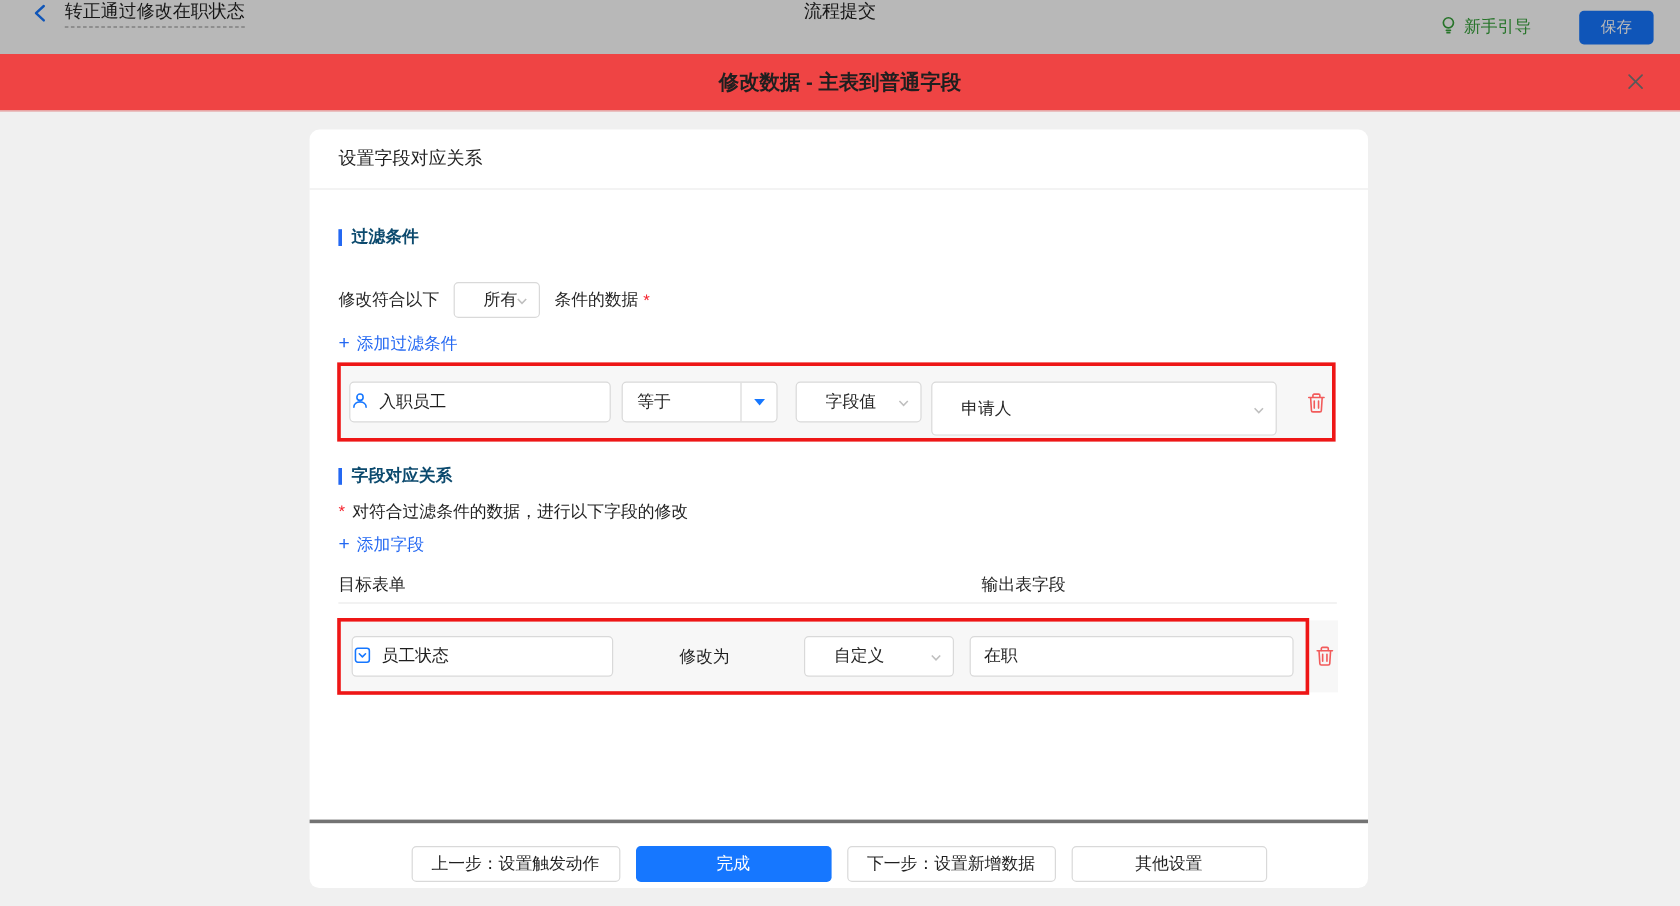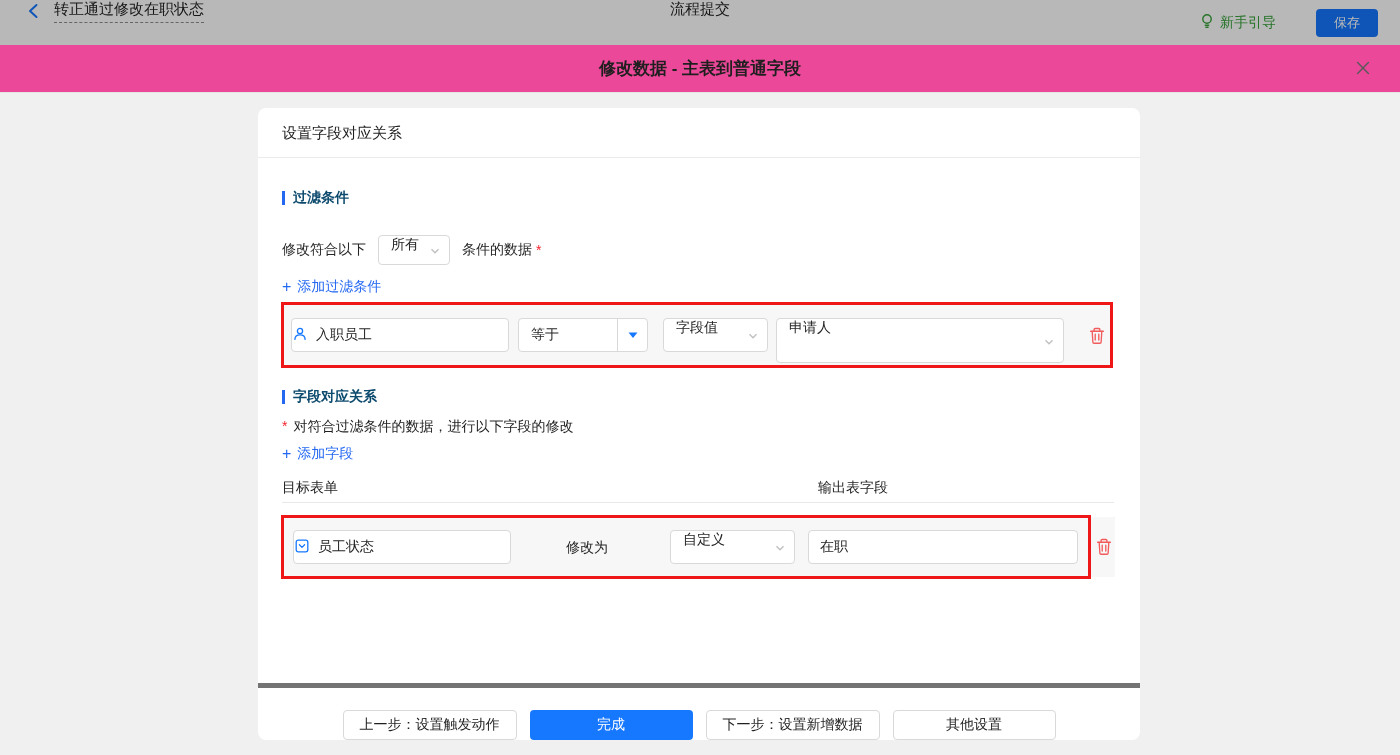--- a/index.html
+++ b/index.html
@@ -25,41 +25,41 @@
     display:flex; align-items:center; }
   .guide { display:flex; align-items:center; gap:5px; color:#36a13a;
     font-size:14px; cursor:pointer; }
   .save-btn { margin-left:40px; width:62px; height:28px; border:none;
     border-radius:4px; background:#1677ff; color:#fff; font-size:13px;
     font-family:inherit; cursor:pointer; }
 
   
   .modal { position:absolute; left:0; top:45px; width:1400px; height:710px;
     background:#f0f0f0; z-index:10; }
-  .modal-header { height:48px; background:#ec4899; border-bottom:1px solid #e5e5e5;
+  .modal-header { height:48px; background:#ef4444; border-bottom:1px solid #e5e5e5;
     display:flex; align-items:center; justify-content:center; position:relative; }
   .modal-title { font-size:17px; font-weight:600; color:#1f1f1f; }
   .modal-close { position:absolute; right:26px; top:13px; width:22px; height:22px;
     display:flex; align-items:center; justify-content:center; cursor:pointer; }
 
   
   .card { position:absolute; left:258px; top:63px; width:882px; height:632px;
     background:#fff; border-radius:8px; }
   .card-header { height:50px; line-height:50px; padding-left:24px;
     font-size:15px; color:#1f1f1f; border-bottom:1px solid #ebebeb; }
 
   .sec-title { position:absolute; left:24px; display:flex; align-items:center;
     gap:8px; font-weight:700; font-size:14px; color:#0c4a6e; }
   .sec-bar { width:3px; height:14px; background:#2468f2; }
 
   .match-line { position:absolute; left:24px; top:127px; height:30px;
     display:flex; align-items:center; }
   .box { background:#fff; border:1px solid #d9d9d9; border-radius:4px; }
-  .sel { position:relative; display:flex; align-items:flex-start;
-    padding-left:12px; cursor:pointer; }
+  .sel { position:relative; display:flex; align-items:center;
+    padding-left:24px; cursor:pointer; }
   .sel .chev { position:absolute; right:8px; top:50%; margin-top:-6px; }
   .match-sel { width:72px; height:30px; margin:0 12px; }
   .req { color:#f5222d; margin-left:4px; }
 
   .add-link { position:absolute; left:24px; display:flex; align-items:center;
     gap:6px; color:#2468f2; font-size:14px; cursor:pointer; }
   .plus { font-size:16px; line-height:14px; }
 
   
   .annot { position:absolute; border:3px solid #ee1616; }
@@ -87,21 +87,21 @@
   .desc-line { position:absolute; left:24px; top:310px; display:flex;
     gap:6px; font-size:14px; color:#1f1f1f; }
   .col-head { position:absolute; top:371px; font-size:14px; color:#1f1f1f; }
   .table-divider { position:absolute; left:24px; right:26px; top:394px;
     border-bottom:1px solid #e9e9e9; }
 
   .mod-label { position:absolute; font-size:14px; color:#1f1f1f; }
 
   
   .card-footer { position:absolute; left:0; right:0; top:575px; bottom:0;
-    border-top:5px solid #737373; display:flex; align-items:flex-end;
+    border-top:3px solid #737373; display:flex; align-items:center;
     justify-content:center; gap:13px; padding-top:14px; }
   .f-btn { height:30px; min-width:163px; padding:0 16px; border-radius:4px;
     font-size:14px; font-family:inherit; cursor:pointer; }
   .f-btn.ghost { background:#fff; border:1px solid #d9d9d9; color:#1f1f1f; }
   .f-btn.primary { background:#1677ff; border:none; color:#fff; }
 </style>
 </head>
 <body>
 
 <div class="topbar">

